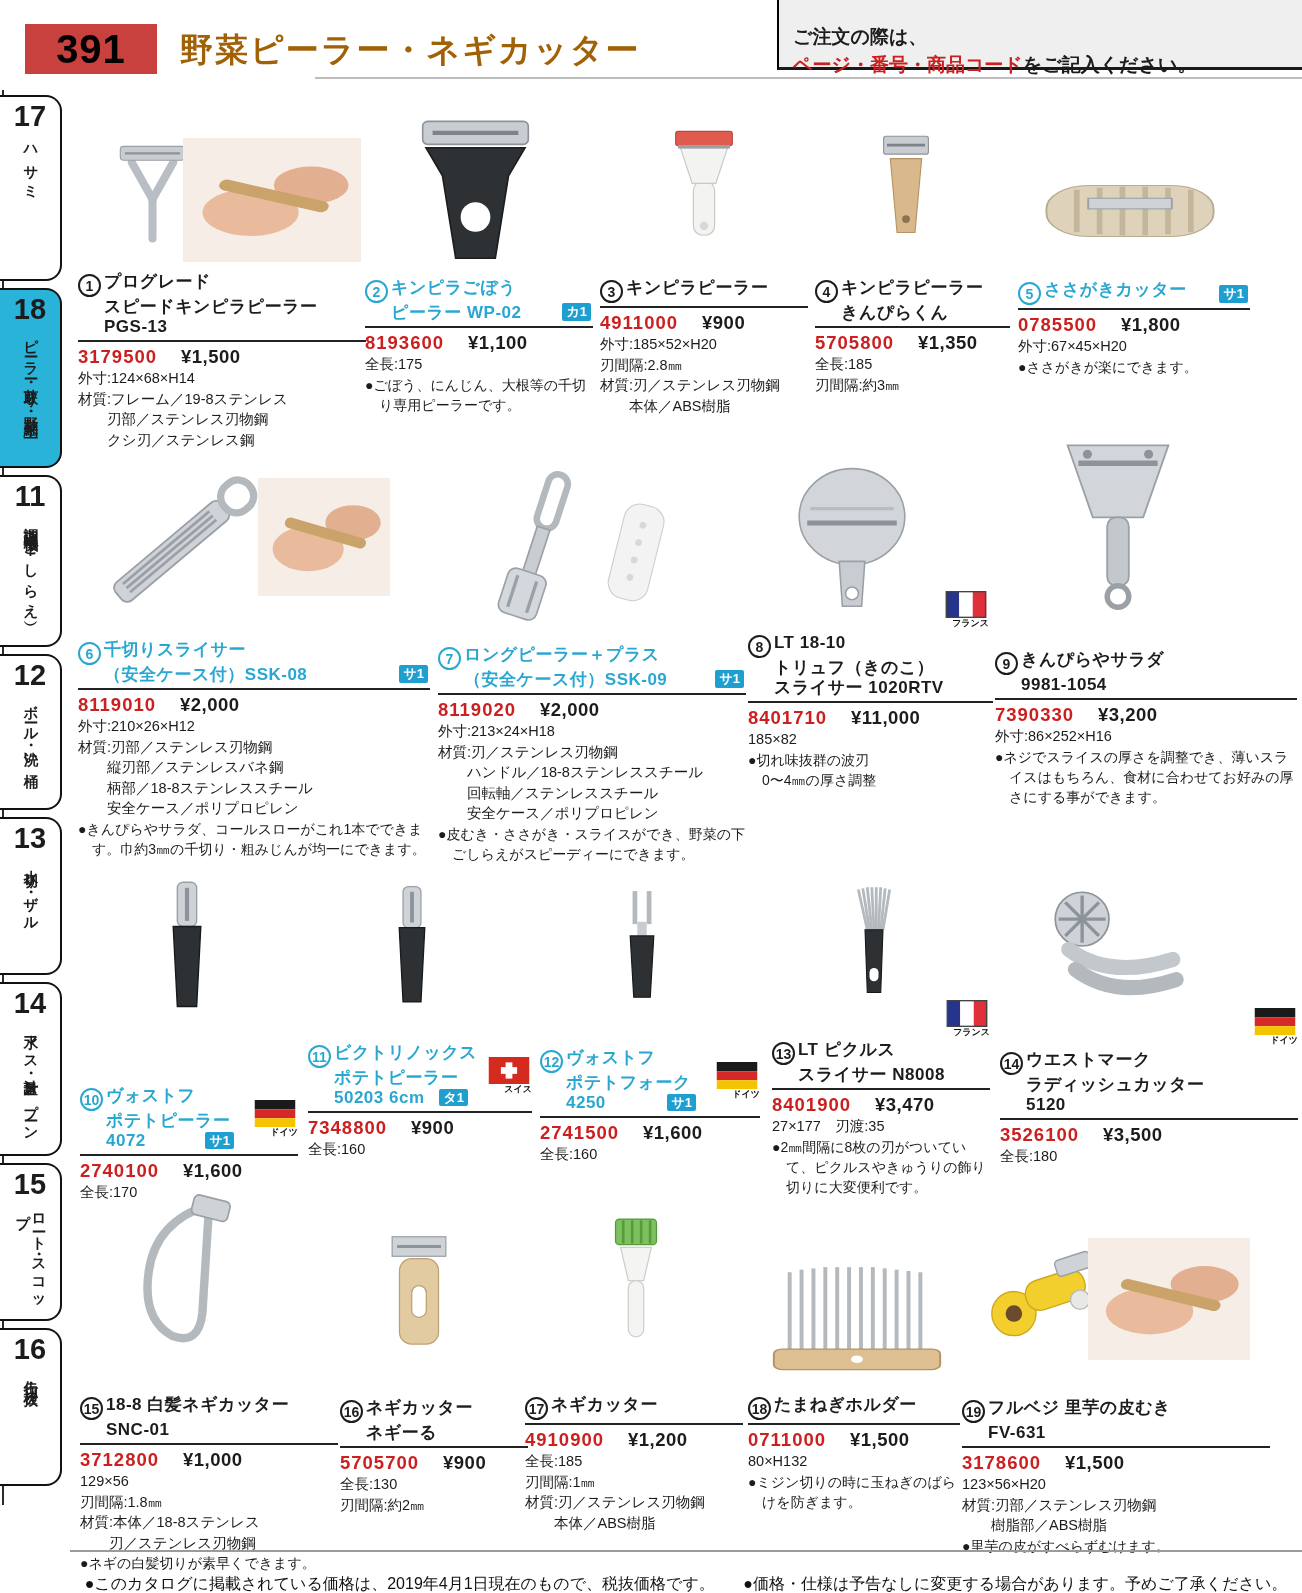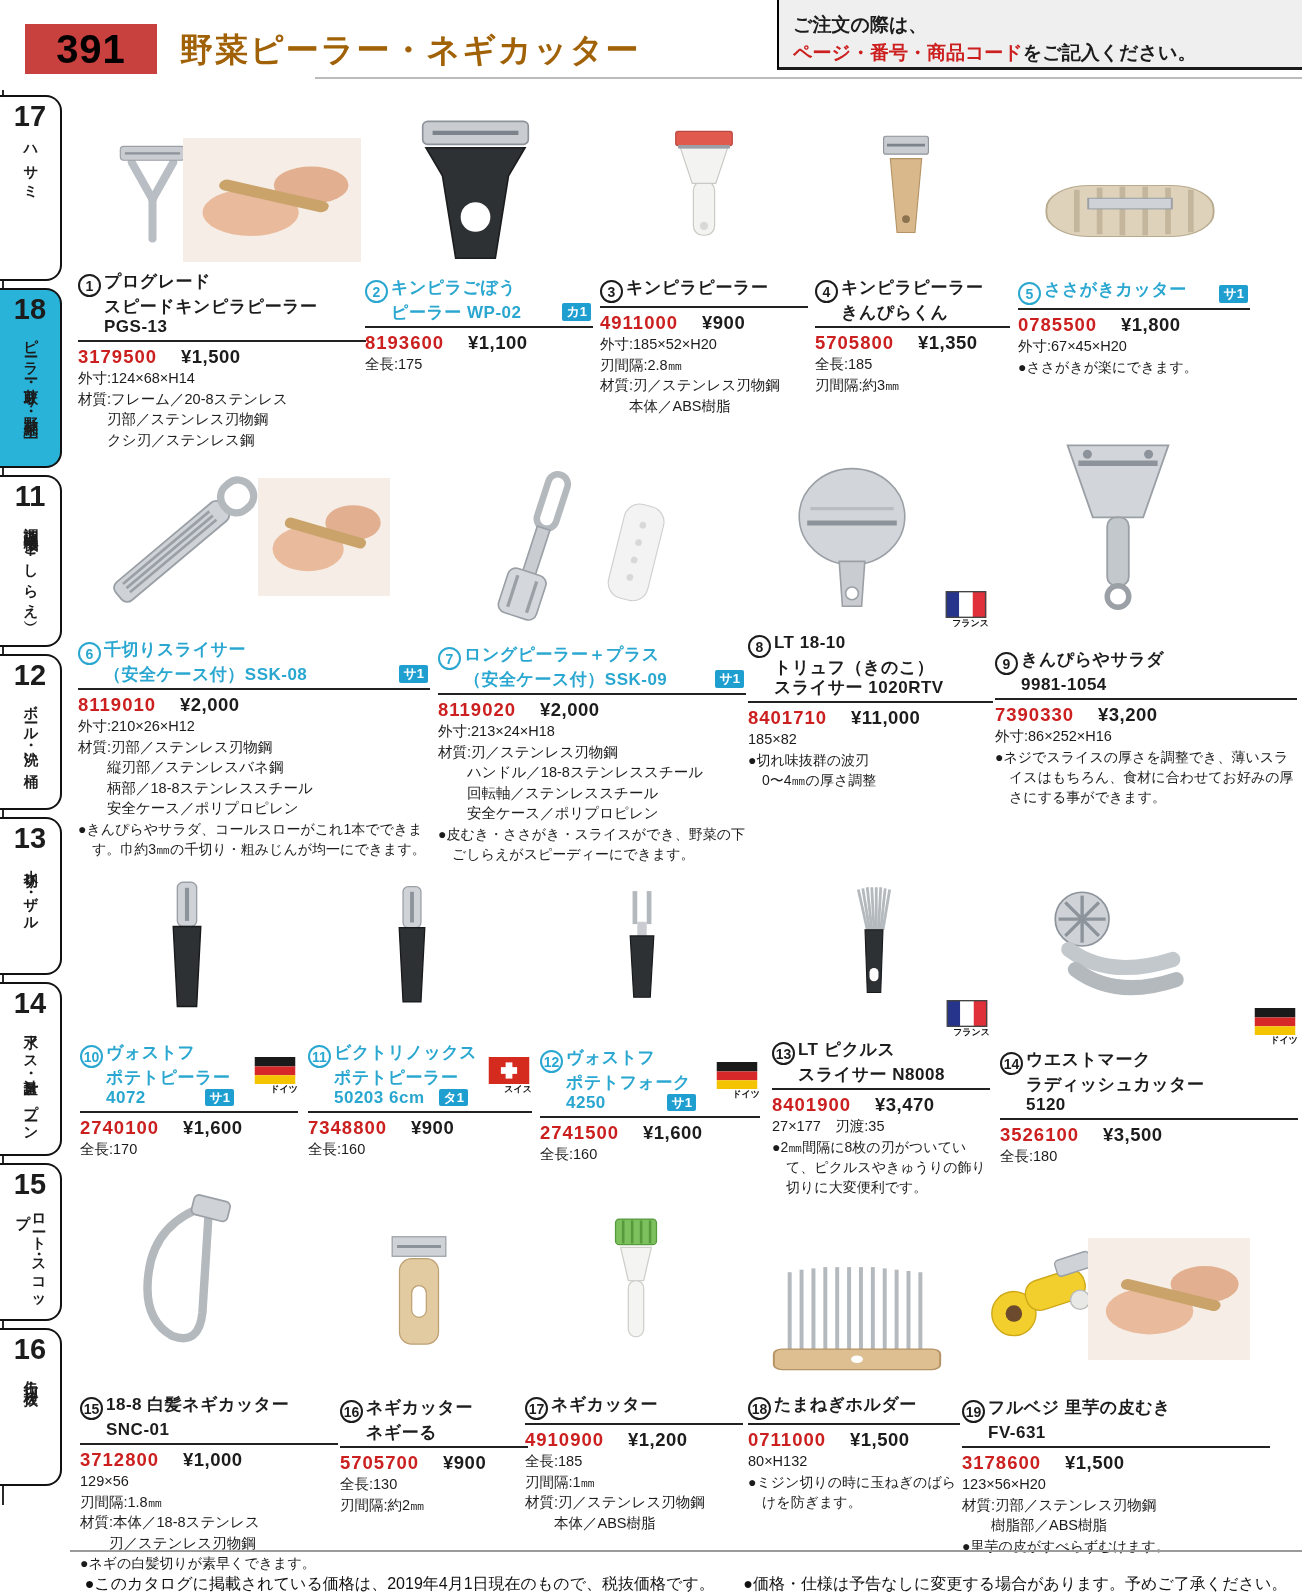--- a/index.html
+++ b/index.html
@@ -4,21 +4,21 @@
 <style>
   html,body{margin:0;padding:0;background:#fff;}
   body{font-family:"Liberation Sans","DejaVu Sans",sans-serif;color:#1c1c1c;}
   .page{position:relative;width:1302px;height:1593px;background:#fff;overflow:hidden;}
 
   
   .pagenum-box{position:absolute;left:25px;top:24px;width:132px;height:50px;background:#c8413e;display:flex;align-items:center;justify-content:center;}
   .pagenum{color:#000000;font-size:40px;font-weight:800;letter-spacing:1px;}
   .page-title{position:absolute;left:180px;top:28px;margin:0;font-size:33px;font-weight:800;color:#a16207;letter-spacing:2px;white-space:nowrap;}
   .hairline-top{position:absolute;left:315px;right:0;top:77px;height:2px;background:#bcbcbc;}
-  .order-note{position:absolute;left:777px;top:0;width:525px;height:70px;background:#efefef;border-left:2px solid #000;border-bottom:3px solid #1a1a1a;box-sizing:border-box;padding:11px 12px 0 14px;font-size:19px;font-weight:700;line-height:1.45;}
+  .order-note{position:absolute;left:777px;top:0;width:525px;height:70px;background:#efefef;border-left:2px solid #000;border-bottom:3px solid #1a1a1a;box-sizing:border-box;padding:23px 12px 0 14px;font-size:19px;font-weight:700;line-height:1.45;}
   .order-note .red{color:#cc1f1f;}
 
   
   .left-edge{position:absolute;left:2px;top:90px;width:2px;height:1415px;background:#2a2a2a;}
   .sidebar{position:absolute;left:0;top:95px;width:62px;display:flex;flex-direction:column;gap:7px;}
   .tab{box-sizing:border-box;border:2px solid #111;border-left:none;border-radius:0 16px 16px 0;background:#fff;display:flex;flex-direction:column;align-items:center;padding-top:5px;overflow:hidden;}
   .tab.active{background:#29b3d8;}
   .tab-num{font-size:29px;font-weight:800;line-height:1;}
   .tab-label{flex:1;writing-mode:vertical-rl;text-orientation:mixed;font-size:14.5px;font-weight:700;letter-spacing:3px;line-height:1.1;margin-top:5px;}
 
@@ -125,21 +125,21 @@
           <div class="nline cont">
             <span class="ntext">PGS-13</span>
           </div>
         </div>
         <div class="uline"></div>
         <div class="prow">
           <span class="code">3179500</span>
           <span class="price">¥1,500</span>
         </div>
         <div class="spec">外寸:124×68×H14</div>
-        <div class="spec">材質:フレーム／20-8ステンレス</div>
+        <div class="spec">材質:フレーム／19-8ステンレス</div>
         <div class="spec">　　刃部／ステンレス刃物鋼</div>
         <div class="spec">　　クシ刃／ステンレス鋼</div>
       </div>
       <div class="photo" style="left: 393px; top: 95px; width: 165px; height: 178px;"><svg viewBox="0 0 100 100">
           <path d="M38 95 L30 45 L20 28 L80 28 L70 45 L62 95 Z" fill="#2e3134" stroke="#1b1d1f"></path>
           <circle cx="50" cy="70" r="9" fill="#fff"></circle>
           <rect x="18" y="12" width="64" height="14" rx="3" fill="#c9cdd2" stroke="#8d939a"></rect>
           <line x1="24" y1="19" x2="76" y2="19" stroke="#7d838a" stroke-width="2.5"></line>
         </svg></div>
       <div class="cell" style="left: 365px; top: 278px; width: 228px;">
@@ -152,20 +152,21 @@
             <span class="ntext">ピーラー WP-02</span>
           </div>
           <span class="badge" style="right: 2px; bottom: 2px;">カ1</span>
         </div>
         <div class="uline"></div>
         <div class="prow">
           <span class="code">8193600</span>
           <span class="price">¥1,100</span>
         </div>
         <div class="spec">全長:175</div>
+        <div class="note">●ごぼう、にんじん、大根等の千切り専用ピーラーです。</div>
       </div>
       <div class="photo" style="left: 645px; top: 90px; width: 118px; height: 182px;"><svg viewBox="0 0 100 100">
           <rect x="41" y="50" width="18" height="46" rx="8" fill="#f3f3f1" stroke="#c9c9c6"></rect>
           <path d="M30 22 L70 22 L60 52 L40 52 Z" fill="#f3f3f1" stroke="#c9c9c6"></path>
           <rect x="26" y="8" width="48" height="12" rx="2" fill="#e05a4e" stroke="#b94a42"></rect>
           <line x1="28" y1="21" x2="72" y2="21" stroke="#9aa0a6" stroke-width="3"></line>
           <circle cx="50" cy="88" r="3.5" fill="#d8d8d5"></circle>
         </svg></div>
       <div class="cell" style="left: 600px; top: 278px; width: 208px;">
         <div class="nameblock">
@@ -381,21 +382,21 @@
           <span class="price">¥3,200</span>
         </div>
         <div class="spec">外寸:86×252×H16</div>
         <div class="note">●ネジでスライスの厚さを調整でき、薄いスライスはもちろん、食材に合わせてお好みの厚さにする事ができます。</div>
       </div>
       <div class="photo" style="left: 118px; top: 852px; width: 138px; height: 182px;"><svg viewBox="0 0 100 100">
           <rect x="43" y="6" width="14" height="32" rx="4" fill="#cfd3d7" stroke="#9aa0a6"></rect>
           <line x1="50" y1="10" x2="50" y2="34" stroke="#8d939a" stroke-width="3"></line>
           <path d="M40 38 L60 38 L57 96 L43 96 Z" fill="#2e3134" stroke="#17191b"></path>
         </svg></div>
-      <div class="cell" style="left: 80px; top: 1043px; width: 218px;">
+      <div class="cell" style="left: 80px; top: 1086px; width: 218px;">
         <div class="nameblock blue">
           <div class="nline">
             <span class="numcircle">10</span>
             <span class="ntext">ヴォストフ</span>
           </div>
           <div class="nline cont">
             <span class="ntext">ポテトピーラー</span>
           </div>
           <div class="nline cont">
             <span class="ntext">4072</span>

